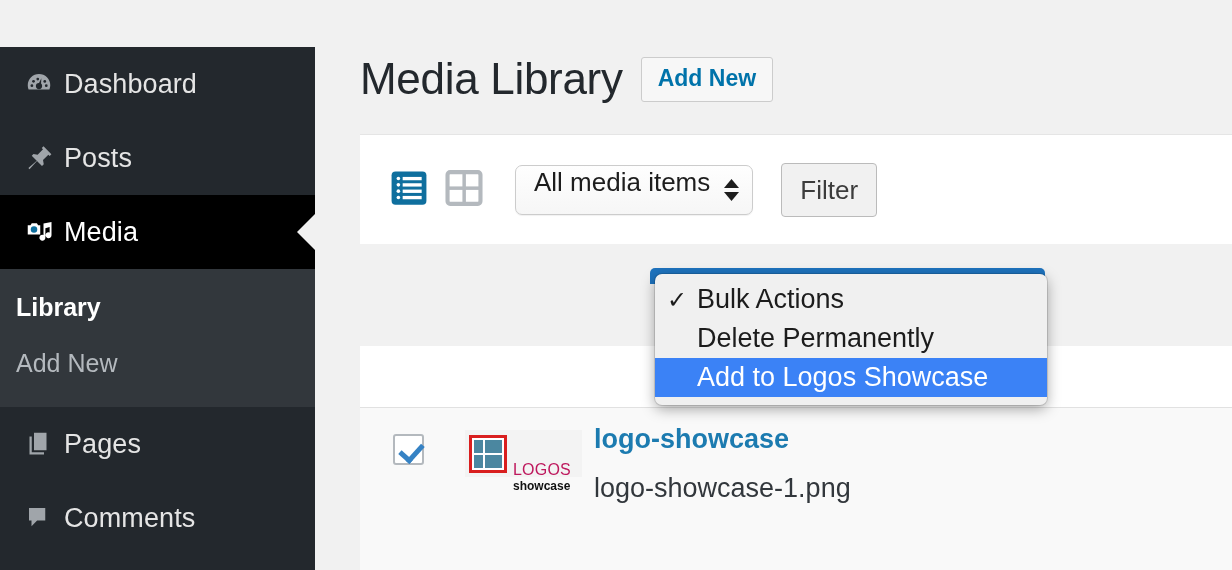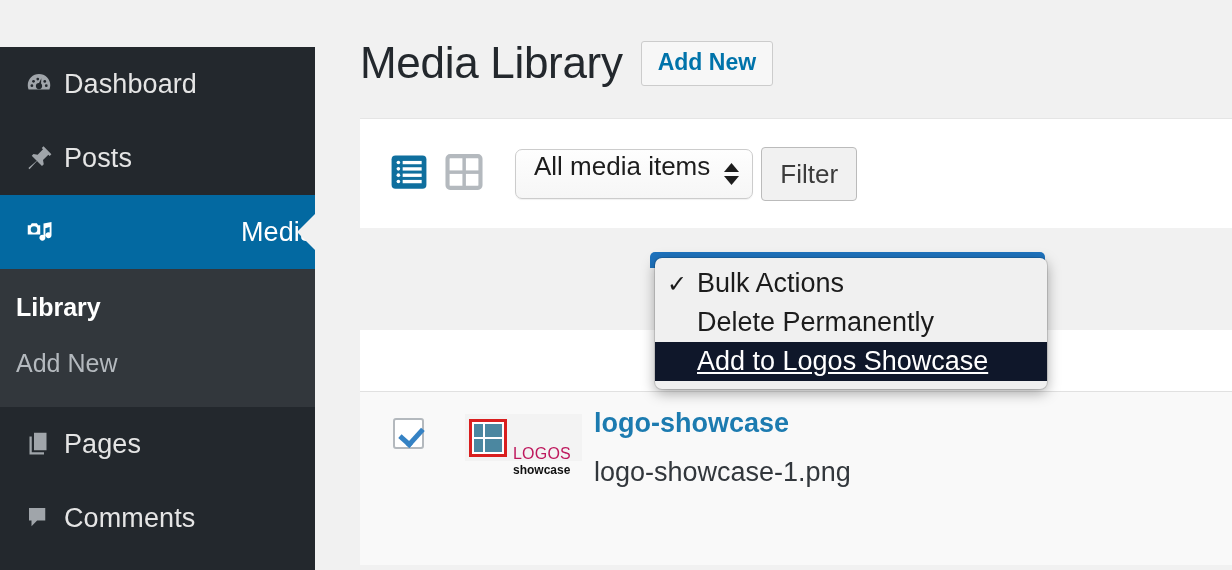--- a/index.html
+++ b/index.html
@@ -30,22 +30,21 @@
   .menu-top .mi-icon {
     width: 50px; flex: 0 0 50px;
     display: flex; align-items: center; justify-content: center;
   }
   .menu-top .mi-label {
     font-size: 27px;
     letter-spacing: .1px;
     color: #e5e5e5;
   }
   .menu-top.current {
-    background: #0369a1;
-    justify-content: space-between;
+    background: #000000;
   }
   .menu-top.current .mi-label { color: #fff; font-weight: 400; }
   .menu-top.current::after {
     content: "";
     position: absolute; right: 0; top: 50%;
     transform: translateY(-50%);
     border-style: solid;
     border-width: 18px 18px 18px 0;
     border-color: transparent #f1f1f1 transparent transparent;
   }
@@ -60,21 +59,21 @@
     font-size: 25px;
     color: #b4b9be;
   }
   .submenu-item.current { color: #fff; font-weight: 700; }
 
   
   .svgicon { display:block; }
 
   
   #wpbody {
-    position: absolute; left: 315px; top: 0;
+    position: absolute; left: 315px; top: 16px;
     width: 917px; height: 526px;
     background: #f1f1f1;
   }
   .page-head {
     display: flex; align-items: center;
     padding: 22px 0 0 45px;
     height: 104px;
   }
   #page-title {
     font-size: 44px; font-weight: 400; color: #23282d;
@@ -127,21 +126,21 @@
   .macselect .arrows {
     position: absolute; right: 13px; top: 50%;
     transform: translateY(-50%);
     display: flex; flex-direction: column; gap: 3px;
   }
   .macselect.wide { min-width: 200px; }
   .macselect.date { margin-left: 16px; min-width: 202px; padding-right: 56px; }
   .macselect.date .arrows { right: 18px; }
 
   #filter-btn {
-    margin-left: 8px;
+    margin-left: 28px;
     height: 54px;
     background: #f1f1f1;
     border: 1px solid #bbb;
     border-radius: 4px;
     padding: 0 18px;
     font-size: 26px;
     color: #3c3c3c;
     cursor: pointer;
   }
 
@@ -267,23 +266,22 @@
     font-size: 27px;
     color: #1c1c1c;
     cursor: default;
     white-space: nowrap;
   }
   .dd-item .check {
     width: 30px; flex: 0 0 30px;
     font-size: 24px; color: #1c1c1c;
   }
   .dd-item.highlighted {
-    background: #0f172a;
+    background: #3b82f6;
     color: #fff;
-    text-decoration: underline;
   }
 </style>
 </head>
 <body>
 
 <div id="app">
 
   <nav id="adminmenu">
 
     <div class="menu-top">

